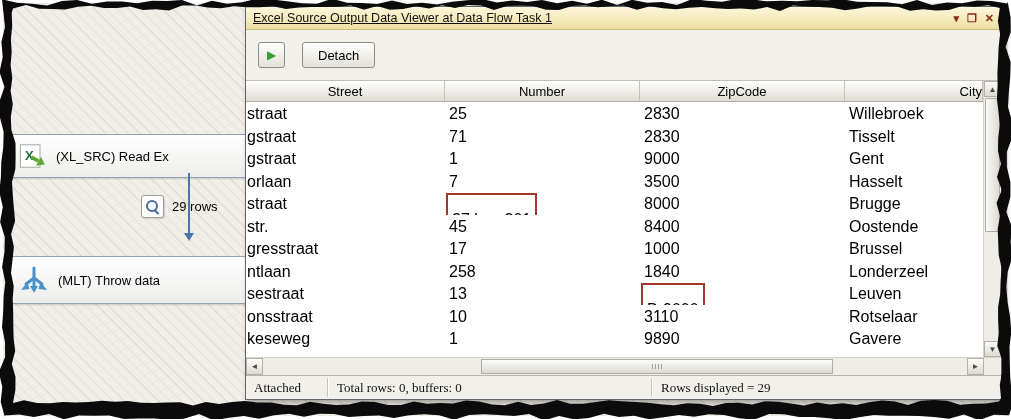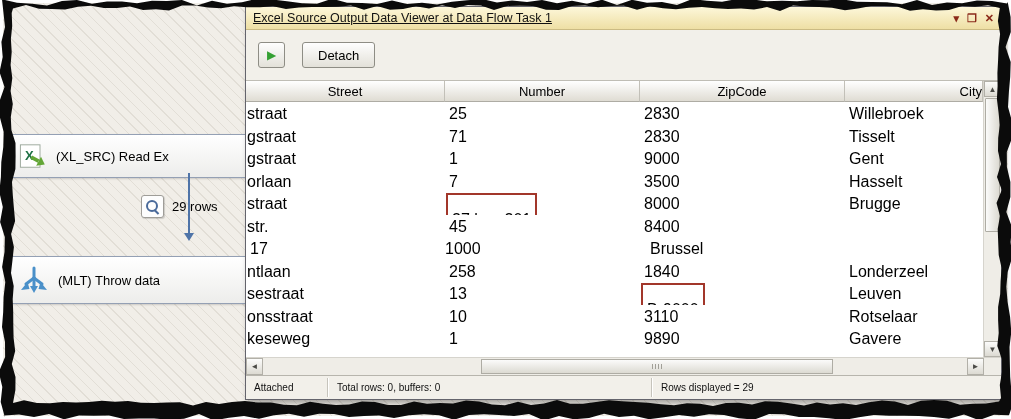--- a/index.html
+++ b/index.html
@@ -112,21 +112,21 @@
     background:linear-gradient(#fbfbfa,#dcdad2); border:1px solid #aeaca4; box-sizing:border-box;
   }
   .hthumb::after {
     content:""; position:absolute; left:50%; top:4px; bottom:4px; width:10px; margin-left:-5px;
     background:repeating-linear-gradient(90deg,#a19f97 0 1px, transparent 1px 3px);
   }
   .corner { width:17px; flex:0 0 17px; background:#efede7; }
 
   .statusbar {
     height:23px; flex:0 0 23px; background:#f2f0ea; border-top:1px solid #b7b5ad;
-    display:flex; align-items:center; font-size:10px; color:#111;
+    display:flex; align-items:center; font-size:13px; color:#111;font-family:Liberation Serif, serif;
   }
   .ss { padding:0 8px; height:100%; display:flex; align-items:center; box-sizing:border-box; white-space:nowrap; overflow:hidden; }
   .ss1 { width:81px; flex:0 0 81px; }
   .ss2 { width:322px; flex:0 0 322px; }
   .ss3 { flex:1; }
   .sep { align-self:stretch; width:0; margin:2px 0; border-left:1px solid #c6c4bc; border-right:1px solid #ffffff; }
 
   
   .torn { position:absolute; left:0; top:0; z-index:10; pointer-events:none; }
 </style>
@@ -227,22 +227,24 @@
             <div class="row">
               <div class="cell cell-street c0">straat</div>
               <div class="cell c1"><span class="hl">27 bus 201</span></div>
               <div class="cell c2">8000</div>
               <div class="cell c3">Brugge</div>
             </div>
             <div class="row">
               <div class="cell cell-street c0">str.</div>
               <div class="cell c1">45</div>
               <div class="cell c2">8400</div>
-            </div>
-            <div class="row">
+              <div class="cell c3">Oostende</div>
+            </div>
+            <div class="row">
+              <div class="cell cell-street c0">gresstraat</div>
               <div class="cell c1">17</div>
               <div class="cell c2">1000</div>
               <div class="cell c3">Brussel</div>
             </div>
             <div class="row">
               <div class="cell cell-street c0">ntlaan</div>
               <div class="cell c1">258</div>
               <div class="cell c2">1840</div>
               <div class="cell c3">Londerzeel</div>
             </div>

